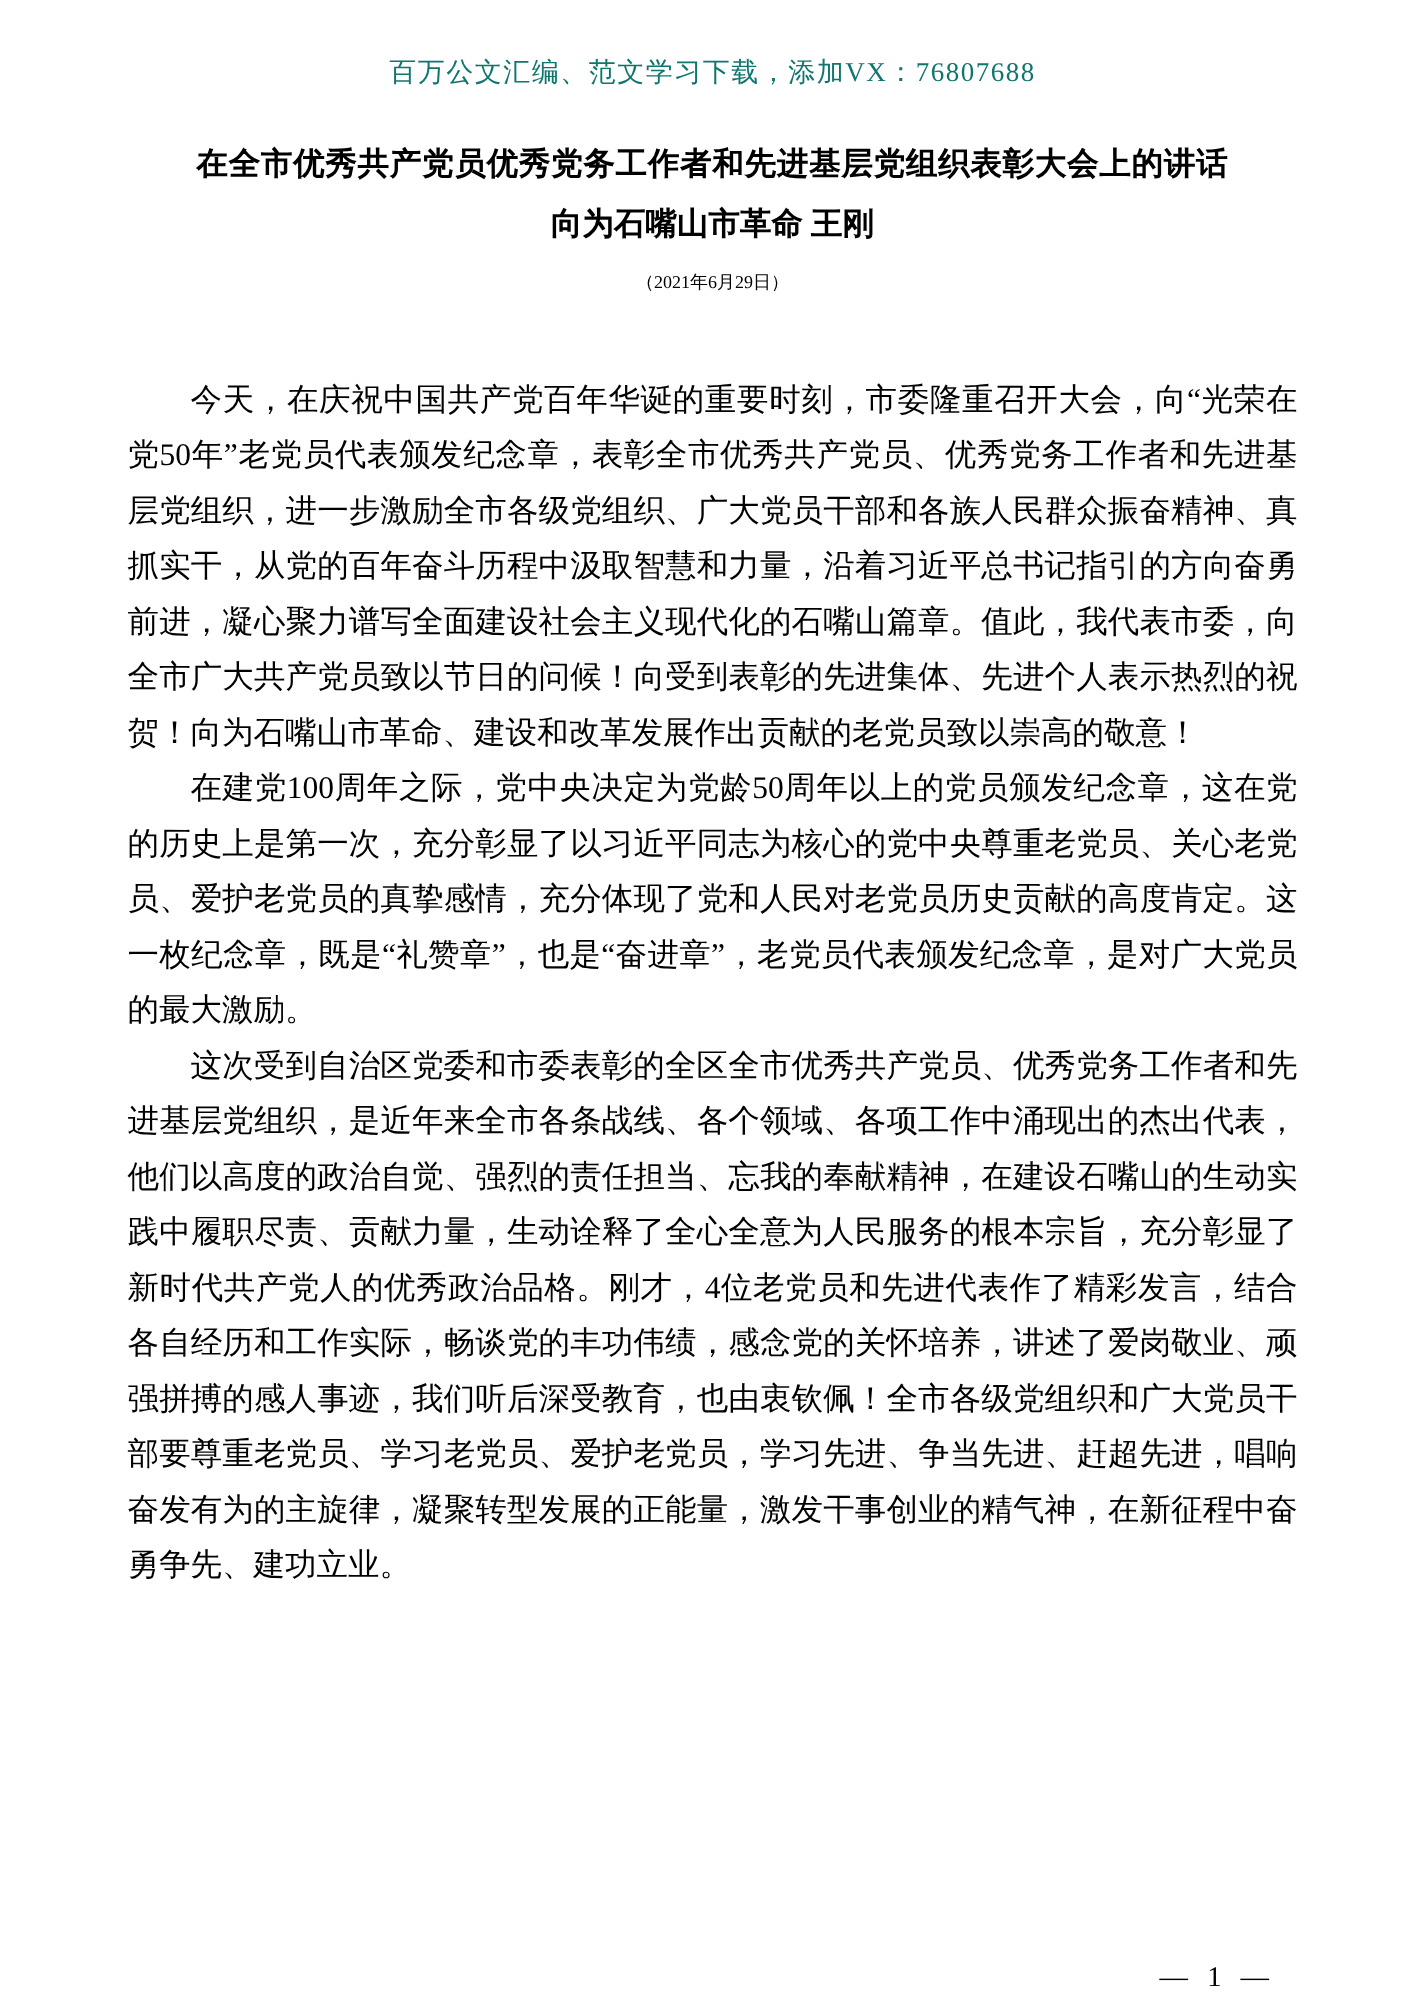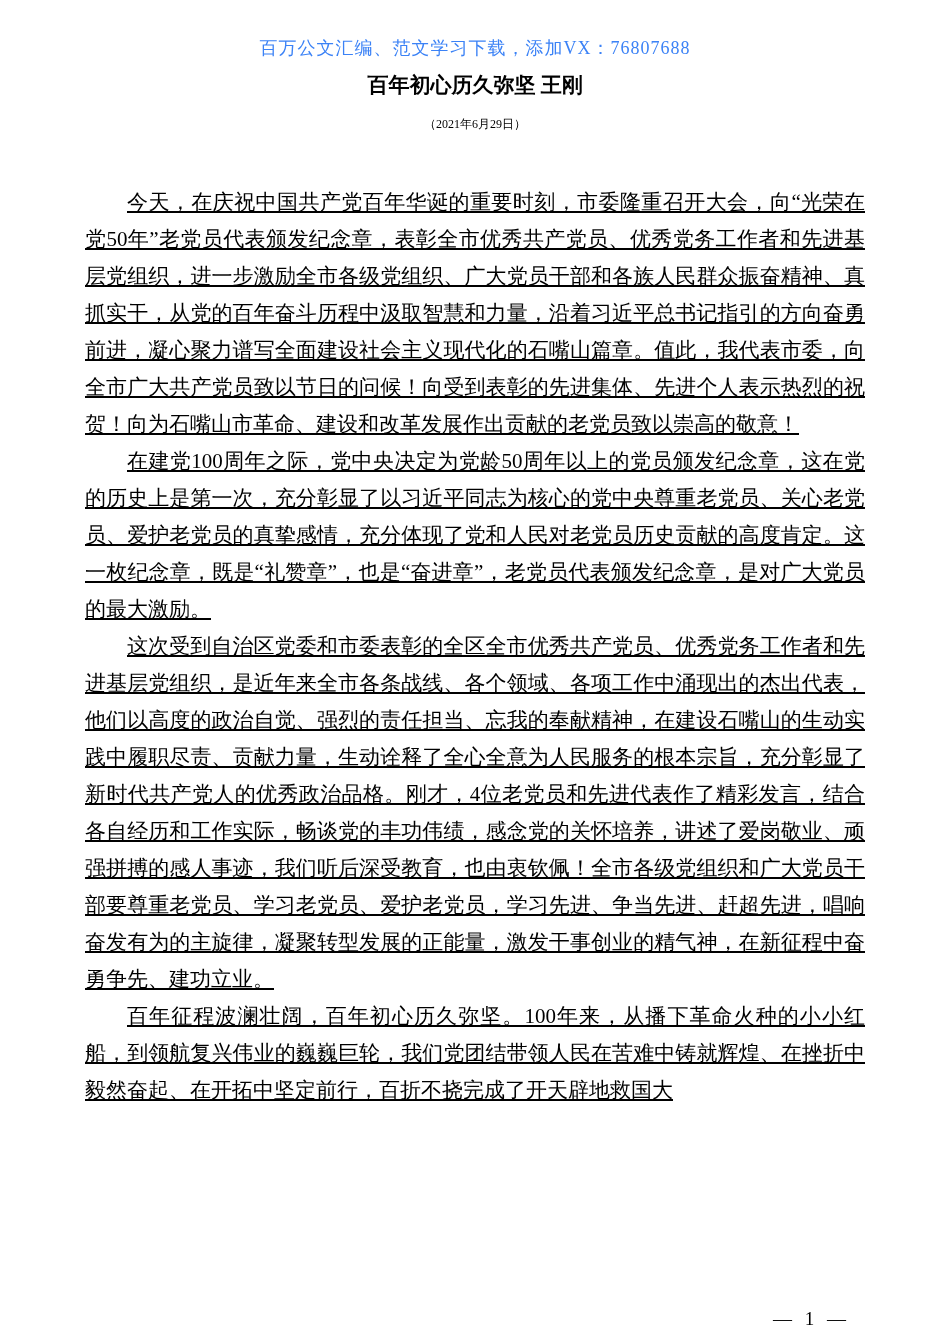--- a/index.html
+++ b/index.html
@@ -14,21 +14,21 @@
     margin: 0 auto;
     background: #ffffff;
     box-sizing: border-box;
     padding: 36px 85px 0 85px;
     font-family: "Liberation Serif", "DejaVu Serif", serif;
     color: #000000;
     overflow: hidden;
   }
   .watermark {
     text-align: center;
-    color: #3b82f6;
+    color: #0f766e;
     font-size: 18px;
     line-height: 24px;
     letter-spacing: 1px;
   }
   .doc-title {
     margin: 34px 0 0 0;
     text-align: center;
     font-size: 21px;
     line-height: 30px;
     font-weight: bold;
@@ -46,21 +46,20 @@
     text-align: center;
     font-size: 12px;
     line-height: 28px;
     font-weight: normal;
   }
   .doc-body {
     margin-top: 46px;
     font-size: 21px;
     line-height: 37px;
     text-align: justify;
-    text-decoration: underline;
   }
   .doc-body p {
     margin: 0;
     padding: 0;
     text-indent: 2em;
   }
   .page-number {
     position: absolute;
     right: 100px;
     bottom: 14px;
@@ -69,27 +68,27 @@
     color: #000000;
   }
 </style>
 </head>
 <body>
 
 <div class="page">
 
   <div class="watermark">百万公文汇编、范文学习下载，添加VX：76807688</div>
 
+  <h1 class="doc-title">在全市优秀共产党员优秀党务工作者和先进基层党组织表彰大会上的讲话</h1>
 
-  <div class="doc-author">百年初心历久弥坚 王刚</div>
+  <div class="doc-author">向为石嘴山市革命 王刚</div>
 
   <div class="doc-date">（2021年6月29日）</div>
 
   <div class="doc-body">
     <p>今天，在庆祝中国共产党百年华诞的重要时刻，市委隆重召开大会，向“光荣在党50年”老党员代表颁发纪念章，表彰全市优秀共产党员、优秀党务工作者和先进基层党组织，进一步激励全市各级党组织、广大党员干部和各族人民群众振奋精神、真抓实干，从党的百年奋斗历程中汲取智慧和力量，沿着习近平总书记指引的方向奋勇前进，凝心聚力谱写全面建设社会主义现代化的石嘴山篇章。值此，我代表市委，向全市广大共产党员致以节日的问候！向受到表彰的先进集体、先进个人表示热烈的祝贺！向为石嘴山市革命、建设和改革发展作出贡献的老党员致以崇高的敬意！</p>
     <p>在建党100周年之际，党中央决定为党龄50周年以上的党员颁发纪念章，这在党的历史上是第一次，充分彰显了以习近平同志为核心的党中央尊重老党员、关心老党员、爱护老党员的真挚感情，充分体现了党和人民对老党员历史贡献的高度肯定。这一枚纪念章，既是“礼赞章”，也是“奋进章”，老党员代表颁发纪念章，是对广大党员的最大激励。</p>
     <p>这次受到自治区党委和市委表彰的全区全市优秀共产党员、优秀党务工作者和先进基层党组织，是近年来全市各条战线、各个领域、各项工作中涌现出的杰出代表，他们以高度的政治自觉、强烈的责任担当、忘我的奉献精神，在建设石嘴山的生动实践中履职尽责、贡献力量，生动诠释了全心全意为人民服务的根本宗旨，充分彰显了新时代共产党人的优秀政治品格。刚才，4位老党员和先进代表作了精彩发言，结合各自经历和工作实际，畅谈党的丰功伟绩，感念党的关怀培养，讲述了爱岗敬业、顽强拼搏的感人事迹，我们听后深受教育，也由衷钦佩！全市各级党组织和广大党员干部要尊重老党员、学习老党员、爱护老党员，学习先进、争当先进、赶超先进，唱响奋发有为的主旋律，凝聚转型发展的正能量，激发干事创业的精气神，在新征程中奋勇争先、建功立业。</p>
-    <p>百年征程波澜壮阔，百年初心历久弥坚。100年来，从播下革命火种的小小红船，到领航复兴伟业的巍巍巨轮，我们党团结带领人民在苦难中铸就辉煌、在挫折中毅然奋起、在开拓中坚定前行，百折不挠完成了开天辟地救国大</p>
   </div>
 
   <div class="page-number">— 1 —</div>
 
 </div>
 
 </body></html>

